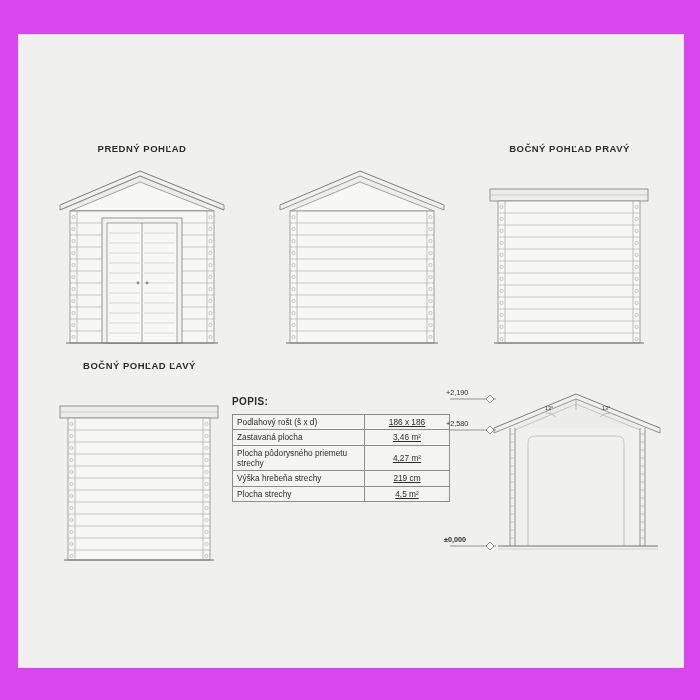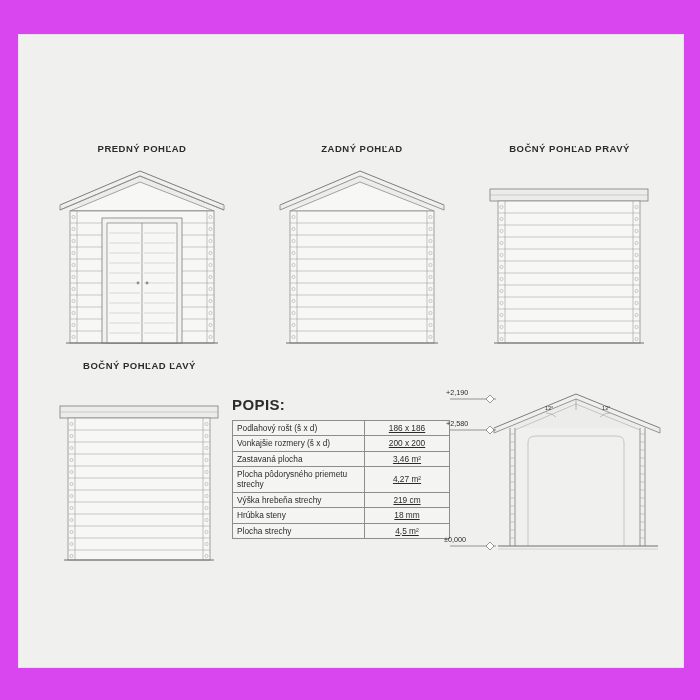--- a/index.html
+++ b/index.html
@@ -40,21 +40,21 @@
     text-align: center;
   }
   
   .popis-wrap {
     position: absolute;
     left: 232px;
     top: 396px;
     width: 218px;
   }
   .popis-label {
-    font-size: 15px;
+    font-size: 10px;
     font-weight: bold;
     color: #2c2c2c;
     letter-spacing: 0.4px;
     margin-bottom: 7px;
   }
   table.popis {
     border-collapse: collapse;
     width: 218px;
     font-size: 8.3px;
     color: #2b2b2b;
@@ -175,21 +175,20 @@
         <circle cx="158.5" cy="128" r="1.6"></circle>
           <circle cx="158.5" cy="140" r="1.6"></circle>
         <circle cx="158.5" cy="152" r="1.6"></circle>
           <circle cx="158.5" cy="164" r="1.6"></circle>
         <circle cx="158.5" cy="176" r="1.6"></circle>
       </g>
     </svg>
   </div>
 
   <div class="view" style="left:272px; top:143px; width:180px; height:200px;">
-    <div class="view-title" style="left:0; top:0; width:180px;">ZADNÝ POHĽAD</div>
     <svg width="180" height="190" viewBox="0 0 180 190" style="position:absolute; left:0; top:18px;">
       <g stroke="#8d8d8d" fill="none" stroke-width="0.8">
         <path d="M8,44 L88,10 L172,44" stroke="#7d7d7d" stroke-width="1"></path>
         <path d="M8,44 L8,49 L88,15 L172,49 L172,44" fill="#ececeb" stroke="#7d7d7d"></path>
         <path d="M18,50 L88,21 L162,50 Z" fill="#f7f7f5" stroke="#8d8d8d"></path>
         <rect x="18" y="50" width="144" height="132" fill="#f7f7f5" stroke="#8d8d8d"></rect>
         <g stroke="#a8a8a8" stroke-width="0.6">
           <line x1="18" y1="62" x2="162" y2="62"></line>
             <line x1="18" y1="74" x2="162" y2="74"></line>
           <line x1="18" y1="86" x2="162" y2="86"></line>
@@ -348,38 +347,30 @@
 
   <div class="popis-wrap">
     <div class="popis-label">POPIS:</div>
     <table class="popis">
       <tbody>
         <tr>
           <td>Podlahový rošt (š x d)</td>
           <td class="val">186 x 186</td>
         </tr>
         <tr>
-          <td>Vonkajšie rozmery (š x d)</td>
-          <td class="val">200 x 200</td>
-        </tr>
-        <tr>
           <td>Zastavaná plocha</td>
           <td class="val">3,46 m²</td>
         </tr>
         <tr>
           <td>Plocha pôdorysného priemetu strechy</td>
           <td class="val">4,27 m²</td>
         </tr>
         <tr>
           <td>Výška hrebeňa strechy</td>
           <td class="val">219 cm</td>
-        </tr>
-        <tr>
-          <td>Hrúbka steny</td>
-          <td class="val">18 mm</td>
         </tr>
         <tr>
           <td>Plocha strechy</td>
           <td class="val">4,5 m²</td>
         </tr>
       </tbody>
     </table>
   </div>
 
   <div class="view" style="left:488px; top:366px; width:180px; height:200px;">
@@ -448,16 +439,16 @@
         <line x1="4" y1="13" x2="50" y2="13"></line>
         <line x1="4" y1="44" x2="50" y2="44"></line>
         <line x1="4" y1="160" x2="50" y2="160"></line>
         <path d="M44,9 L48,13 L44,17 L40,13 Z" fill="#ffffff"></path>
         <path d="M44,40 L48,44 L44,48 L40,44 Z" fill="#ffffff"></path>
         <path d="M44,156 L48,160 L44,164 L40,160 Z" fill="#ffffff"></path>
       </g>
     </svg>
     <div class="dim-label" style="left:-42px; top:22px;">+2,190</div>
     <div class="dim-label" style="left:-42px; top:53px;">+2,580</div>
-    <div class="dim-label" style="left:-44px; top:169px;">±0,000</div>
+    <div class="dim-label" style="left:-44px; top:169px;font-weight:bold;">±0,000</div>
   </div>
 
 </div>
 
 </body></html>

